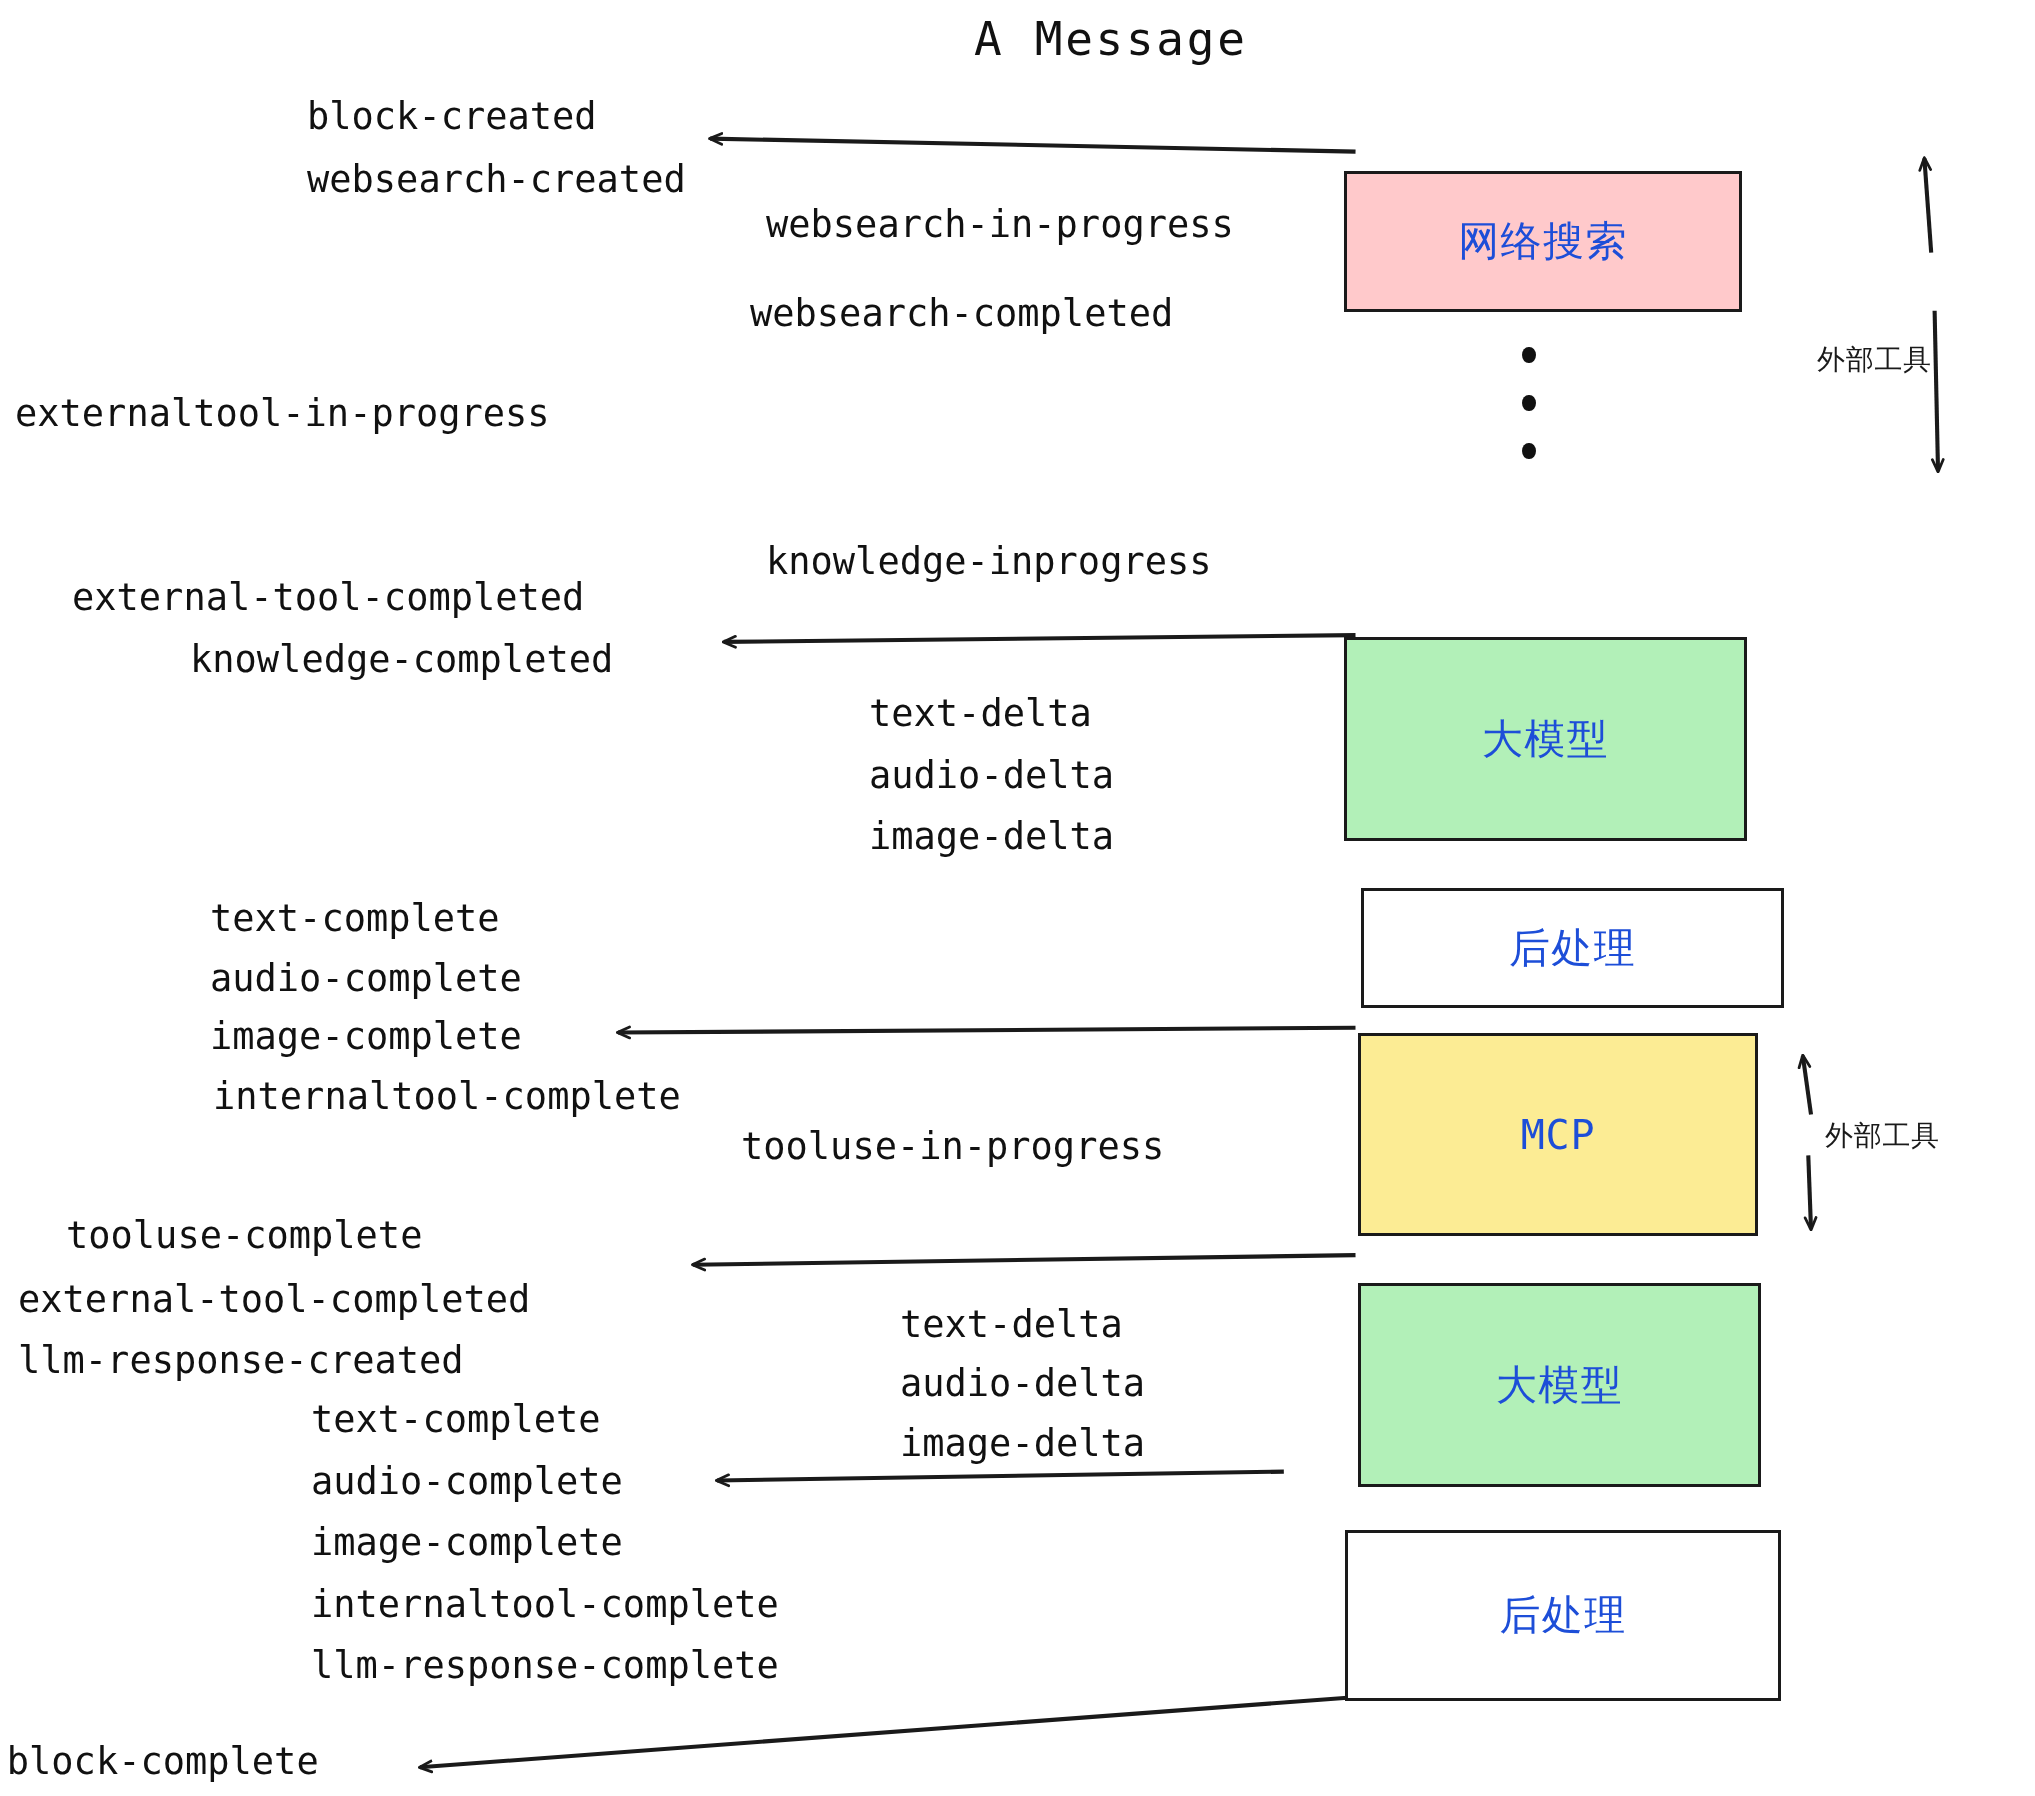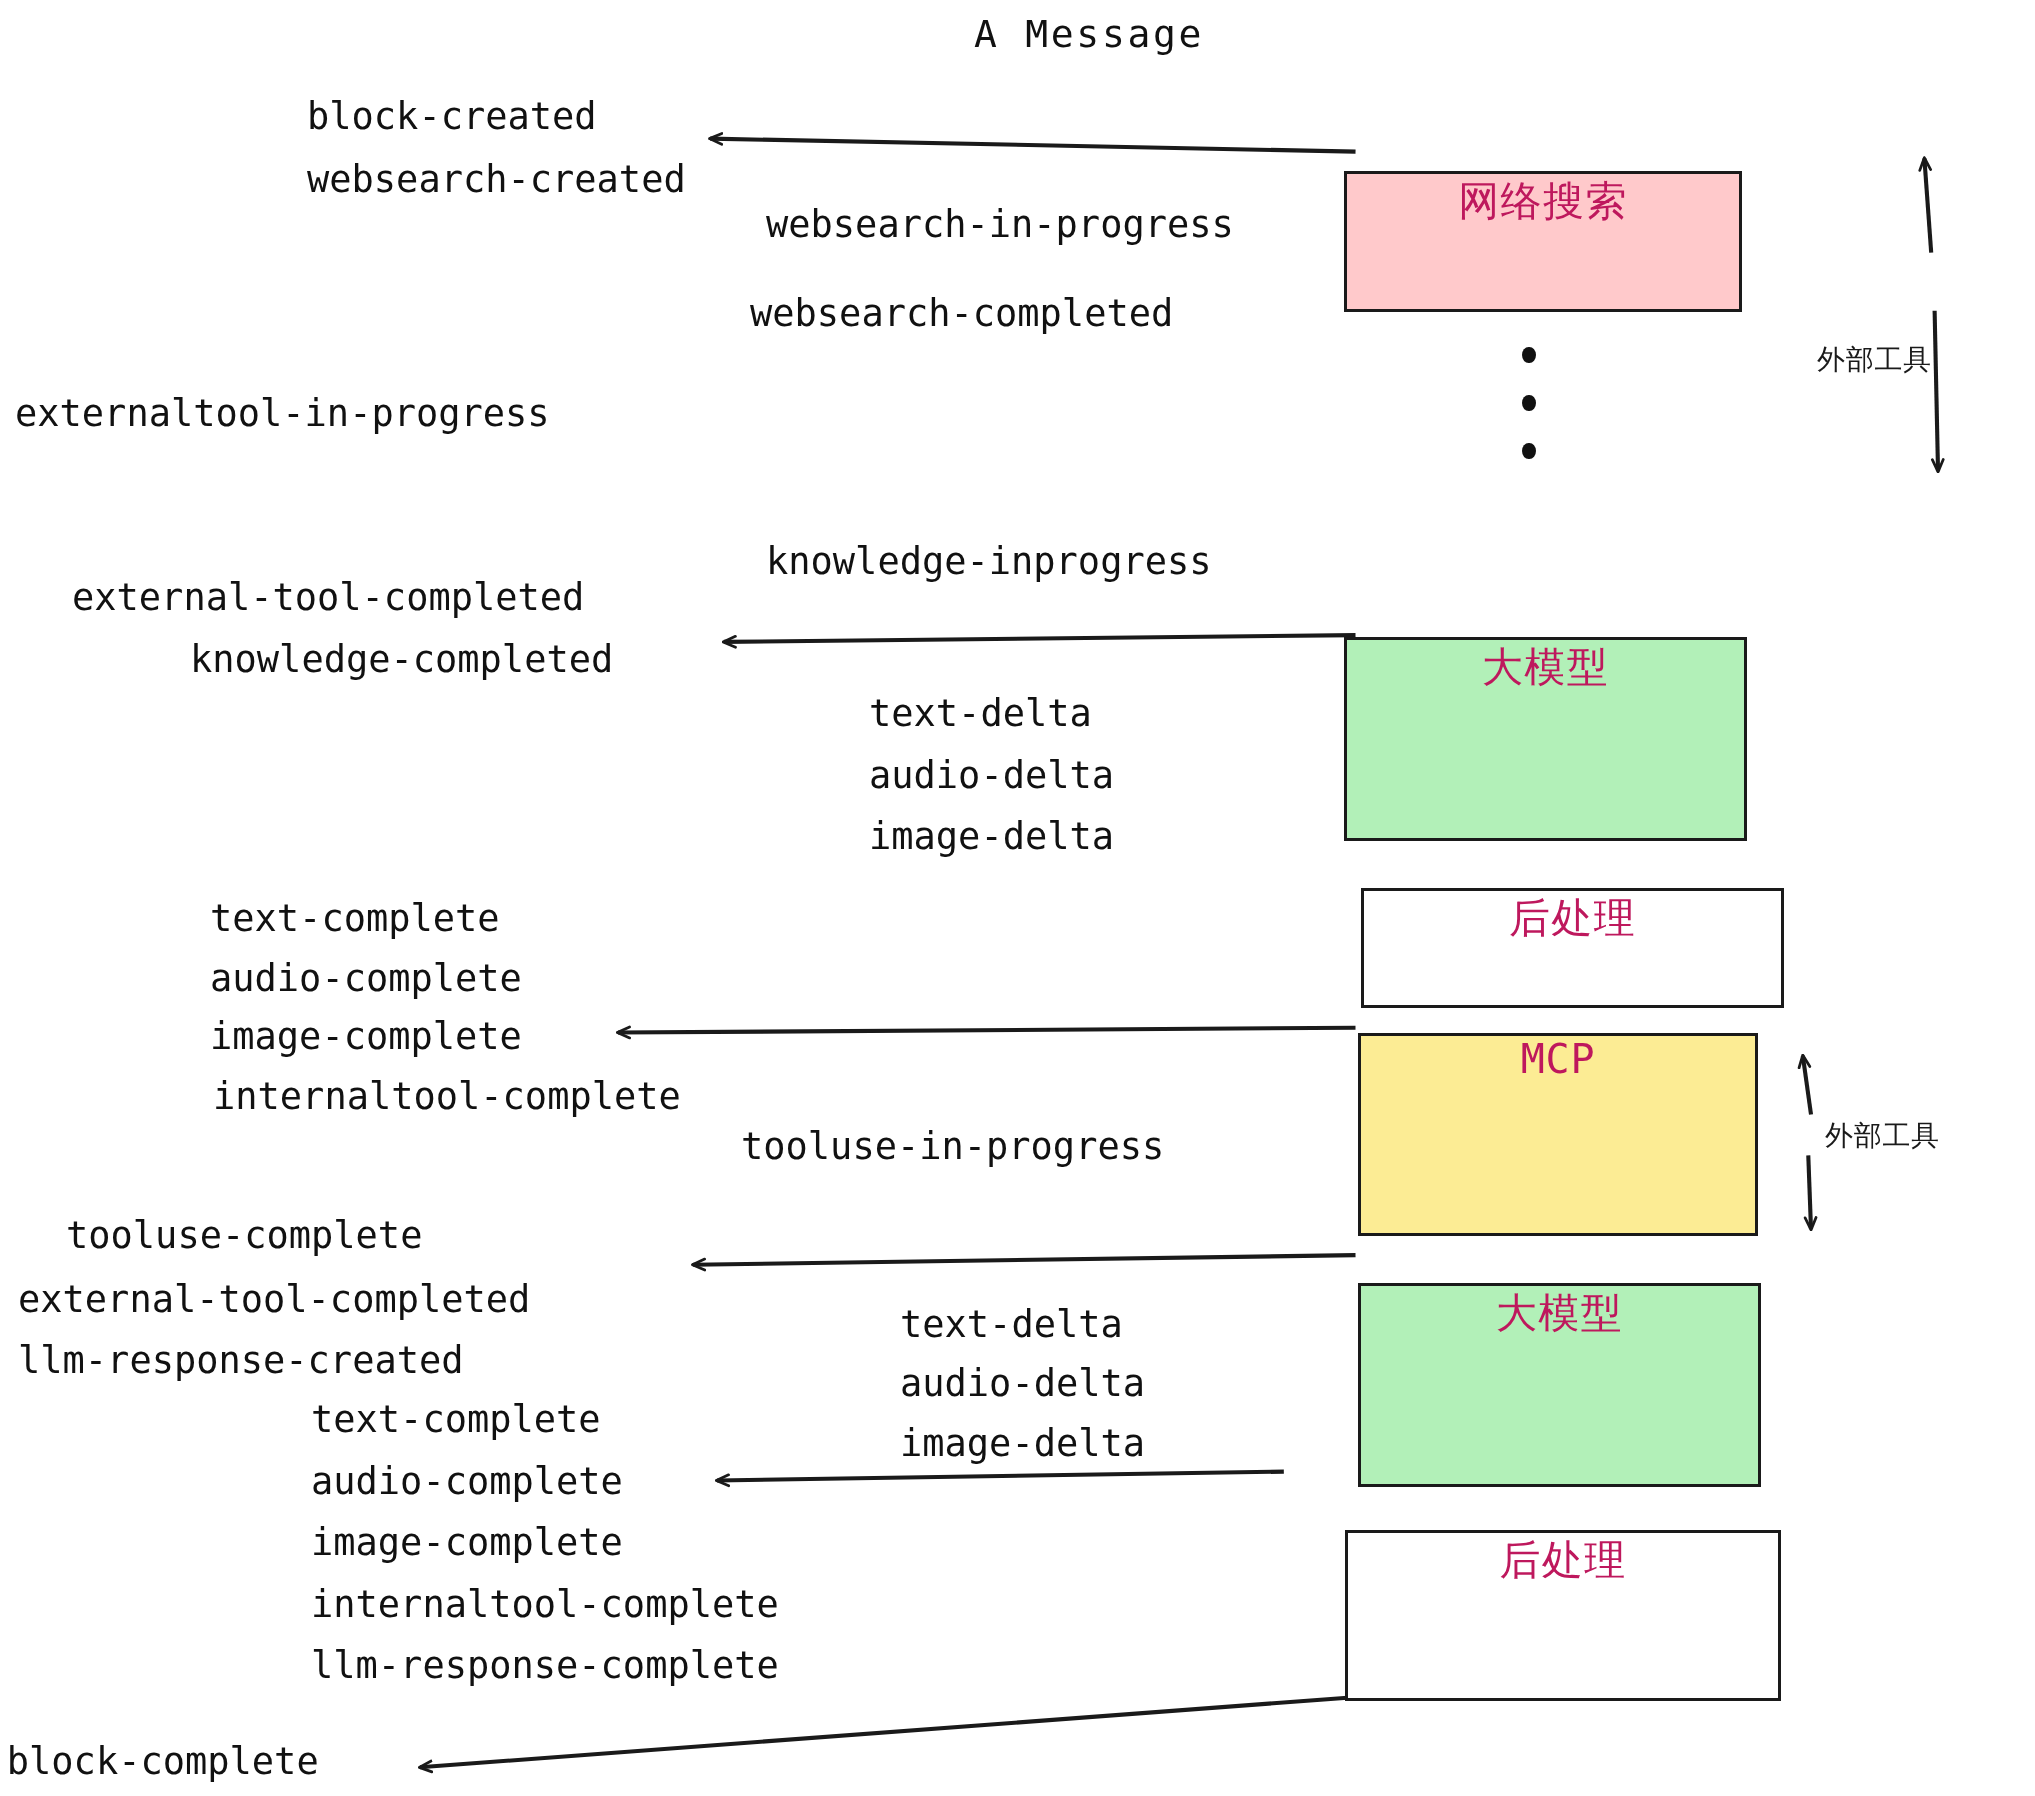--- a/index.html
+++ b/index.html
@@ -22,35 +22,36 @@
     font-size:37px;
     line-height:1.0;
     letter-spacing:0px;
     color:#111111;
     white-space:nowrap;
     font-weight:500;
   }
   .title{
     position:absolute;
     font-family:"DejaVu Sans Mono","Liberation Mono",monospace;
-    font-size:38px;
+    font-size:46px;
     color:#111111;
     white-space:nowrap;
     letter-spacing:2.7px;
   }
   
   .node{
     position:absolute;
     box-sizing:border-box;
     border:3.4px solid #1a1a1a;
     display:flex;
+    align-items:center;
     justify-content:center;
     font-family:"DejaVu Sans","Liberation Sans",sans-serif;
     font-size:41px;
-    color:#be185d;
+    color:#1d4ed8;
     letter-spacing:1.4px;
   }
   .node.mono{
     font-family:"DejaVu Sans Mono","Liberation Mono",monospace;
     font-size:40px;
     letter-spacing:0.7px;
   }
   
   .sidelabel{
     position:absolute;

